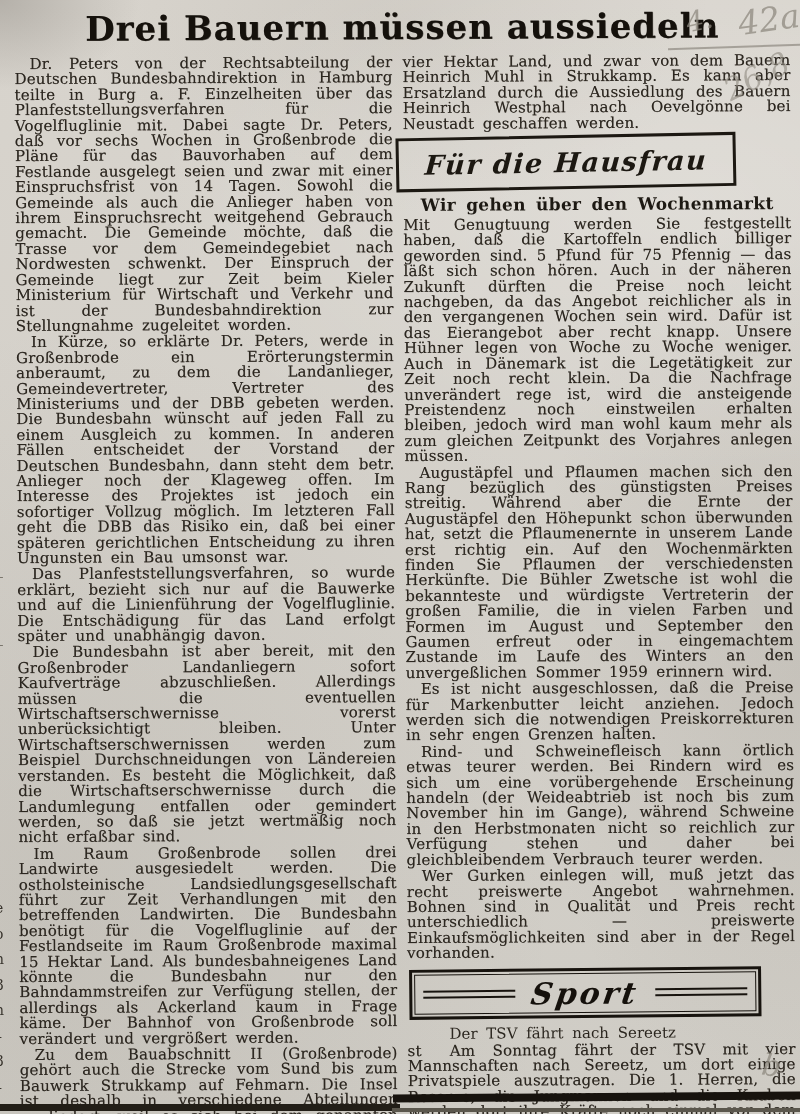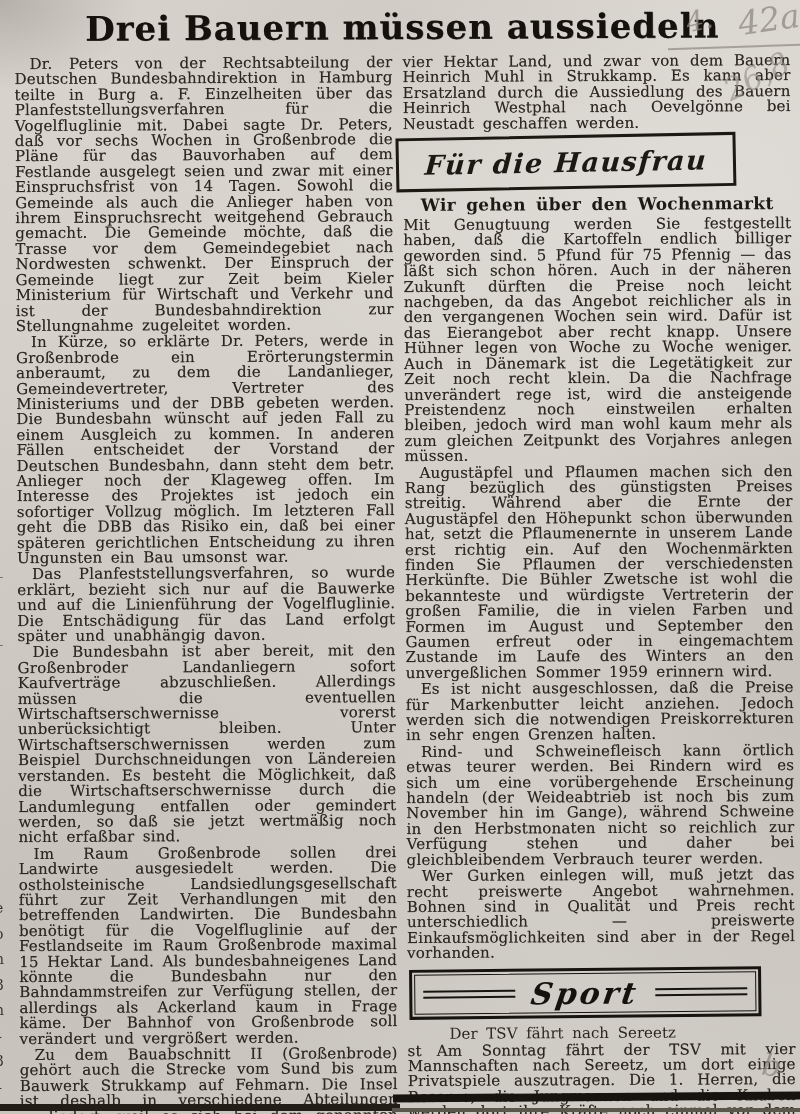--- a/index.html
+++ b/index.html
@@ -61,21 +61,21 @@
   }
   .dbl-rule {
     width:92px; height:8px; box-sizing:border-box;
     border-top:2px solid #17130e; border-bottom:2px solid #17130e;
   }
   .sport-title {
     font-size:30px; font-style:italic; font-weight:bold;
     letter-spacing:3px; color:#15110c; transform:skewX(-9deg);
   }
   .sport-subhead { margin:6px 0 1px 42px; font-size:15px; word-spacing:4px; }
-  .byline { display:inline-block; margin-right:15px; }
+  .byline { display:inline-block; margin-right:28px; }
   .rule-a { position:absolute; left:393px; top:1093px; width:410px; height:8px; background:#17130e; transform:rotate(-0.4deg); }
   .rule-b { position:absolute; left:-4px;  top:1104px; width:404px; height:7px; background:#221e17; }
   .rule-c { position:absolute; left:392px; top:1108px; width:410px; height:4px; background:#5b574d; }
   .margin-frags {
     position:absolute; left:-5px; top:896px; width:16px; overflow:hidden;
     font-size:14px; line-height:25.5px; color:#38342d; text-align:left;
   }
   .margin-frags span { display:block; }
   .margin-frags-mid {
     position:absolute; left:-3px; top:560px; width:12px; overflow:hidden;

